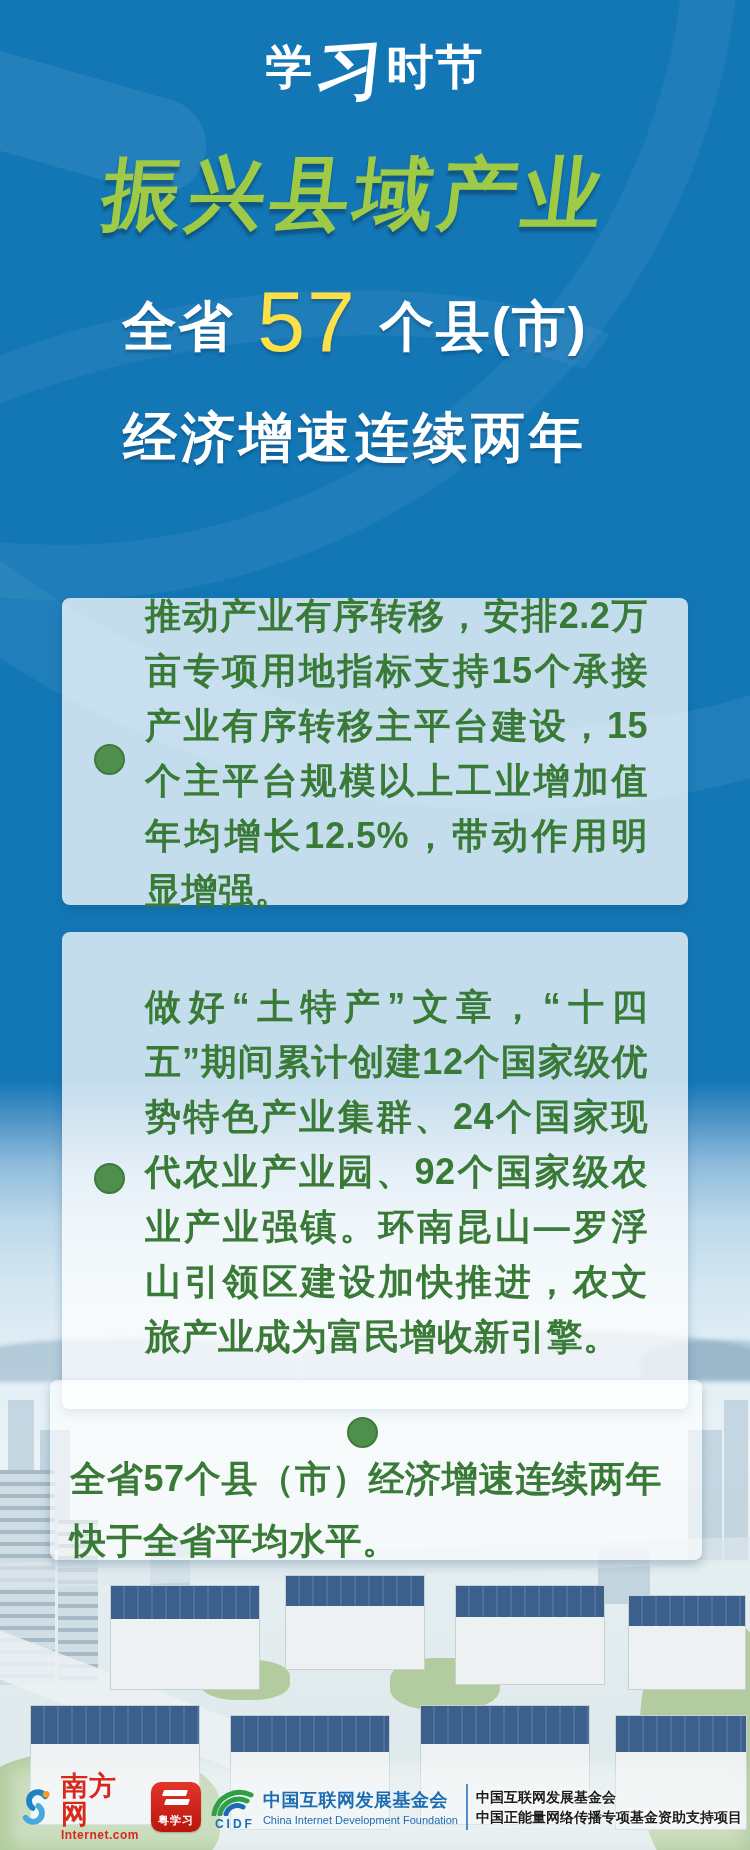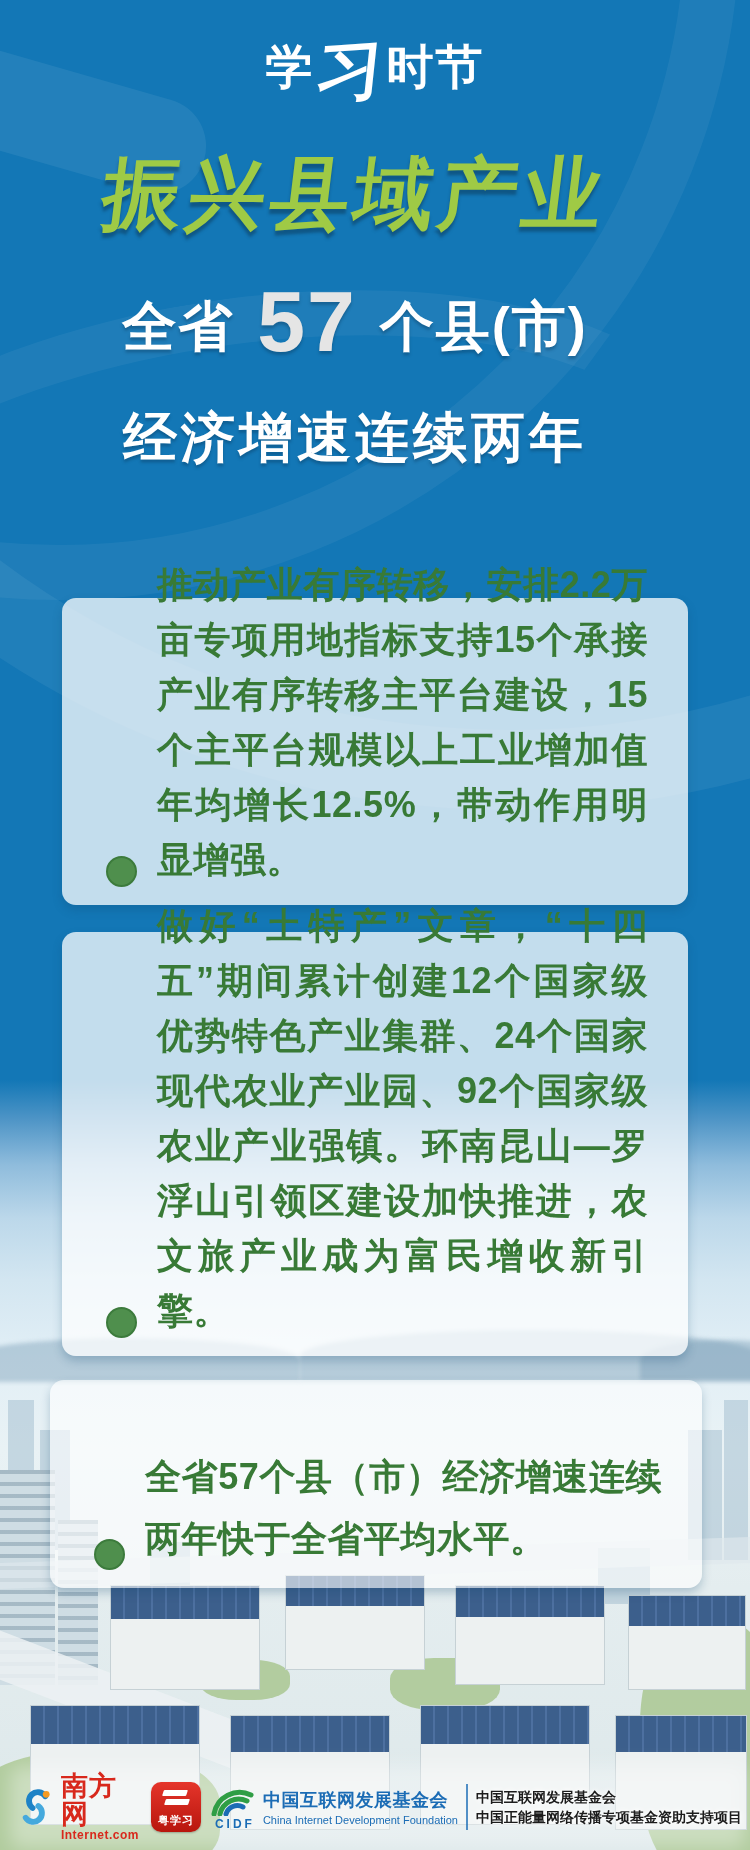--- a/index.html
+++ b/index.html
@@ -61,36 +61,36 @@
 
   
   .logo{position:absolute;top:36px;left:0;width:750px;text-align:center;color:#fff;
     font-weight:bold;font-size:47px;letter-spacing:2px;}
   .logo .xi{display:inline-block;font-size:66px;font-weight:bold;
     transform:skewX(-10deg) rotate(-4deg);margin:0 2px;line-height:60px;vertical-align:-10px;}
   .headline-wrap{position:absolute;left:30px;width:650px;text-align:center;color:#fff;font-weight:bold;}
   .title{top:142px;font-size:79px;letter-spacing:5px;color:#9fca45;font-weight:bold;
     transform:skewX(-7deg);text-shadow:0 5px 3px rgba(12,55,88,0.5);}
   .h-line1{top:272px;font-size:54px;letter-spacing:2px;text-shadow:0 3px 3px rgba(10,50,80,0.35);}
-  .h-line1 .num{font-size:86px;color:#e5e5e5;font-weight:bold;padding:0 6px;vertical-align:-6px;text-align:right;}
+  .h-line1 .num{font-size:86px;color:#fde047;font-weight:normal;padding:0 6px;vertical-align:-6px;text-align:right;}
   .h-line2{top:402px;font-size:54px;letter-spacing:4px;text-shadow:0 3px 3px rgba(10,50,80,0.35);}
   .h-line3{top:492px;font-size:54px;letter-spacing:4px;text-shadow:0 3px 3px rgba(10,50,80,0.35);}
   .h-line3 .hl{font-size:64px;color:#9fca45;vertical-align:-4px;}
 
   
-  .card{position:absolute;left:62px;width:626px;border-radius:14px;box-sizing:border-box;
+  .card{position:absolute;left:62px;width:626px;border-radius:8px;box-sizing:border-box;
     background:rgba(255,255,255,0.75);box-shadow:0 5px 10px rgba(15,70,110,0.25);
-    display:flex;align-items:flex-end;padding:20px 40px 18px 32px;}
+    display:flex;align-items:center;padding:20px 40px 18px 20px;}
   .card .bullet{flex:0 0 auto;width:27px;height:27px;border-radius:50%;
     background:#4f8f4d;border:2px solid #3c7b3c;margin:13px 20px 0 12px;}
   .card .ctext{flex:1;color:#387a36;font-weight:bold;font-size:36px;line-height:55px;
     text-align:justify;letter-spacing:0.5px;}
   .card1{top:598px;height:307px;}
-  .card2{top:932px;height:424px;}
-  .card3{top:1380px;left:50px;width:652px;height:208px;background:rgba(255,255,255,0.62);}
+  .card2{top:932px;height:477px;}
+  .card3{top:1380px;left:50px;width:652px;height:180px;background:rgba(255,255,255,0.62);flex-direction:column;}
   .card3 .ctext{line-height:62px;}
   .card3 .bullet{margin-top:17px;}
 
   
   .footer{position:absolute;left:14px;bottom:8px;width:728px;display:flex;align-items:center;gap:8px;}
   .footer::before{content:"";position:absolute;inset:-6px -4px;background:rgba(255,255,255,0.35);
     filter:blur(9px);border-radius:10px;}
   .footer>*{position:relative;}
   .southcn{display:flex;align-items:center;gap:4px;}
   .southcn-cn{color:#d8281c;font-weight:bold;font-size:27px;letter-spacing:1px;line-height:28px;}

